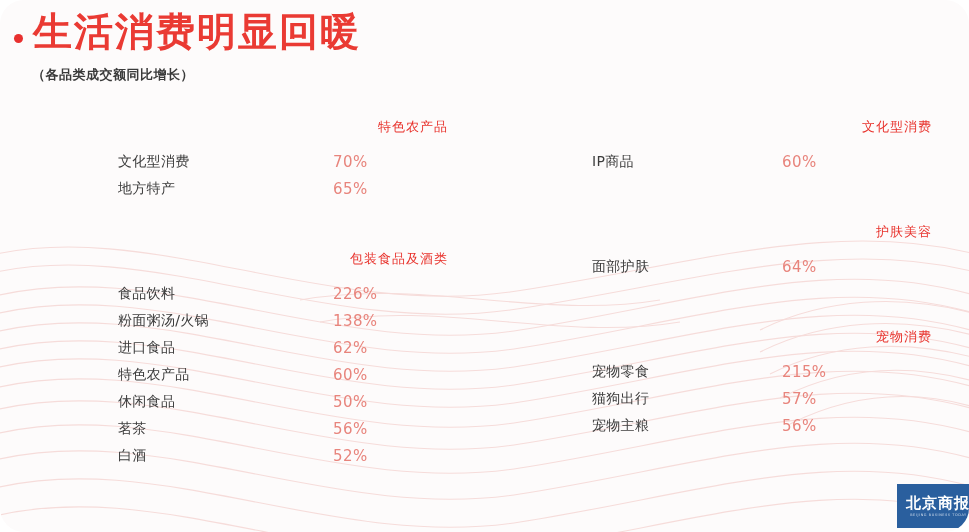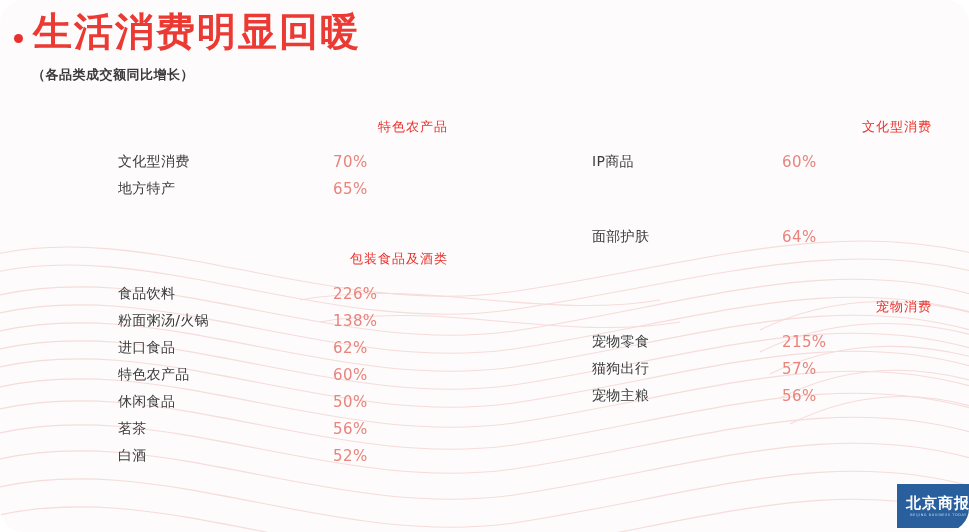--- a/index.html
+++ b/index.html
@@ -274,20 +274,21 @@
         <span class="row-bar-track">
           <span class="row-bar" style="width:33px"></span>
         </span>
         <span class="row-value">60%</span>
       </div>
     </div>
 
     <div class="section-gap-lg"></div>
 
     <div class="section">
+      <div class="section-heading">护肤美容</div>
 
       <div class="row">
         <span class="row-label">面部护肤</span>
         <span class="row-bar-track">
           <span class="row-bar" style="width:34px"></span>
         </span>
         <span class="row-value">64%</span>
       </div>
     </div>
 

